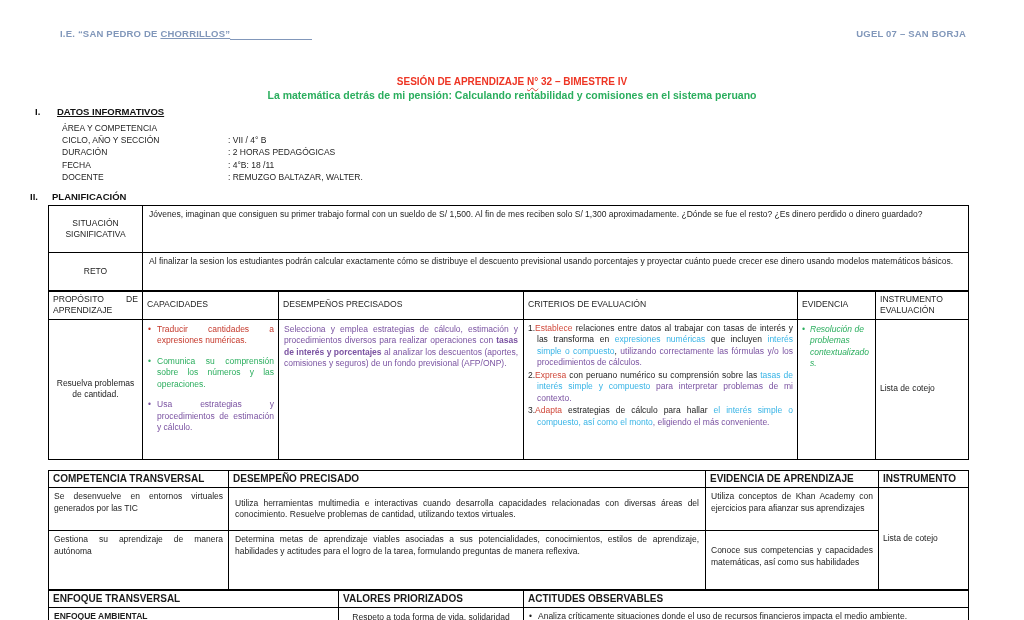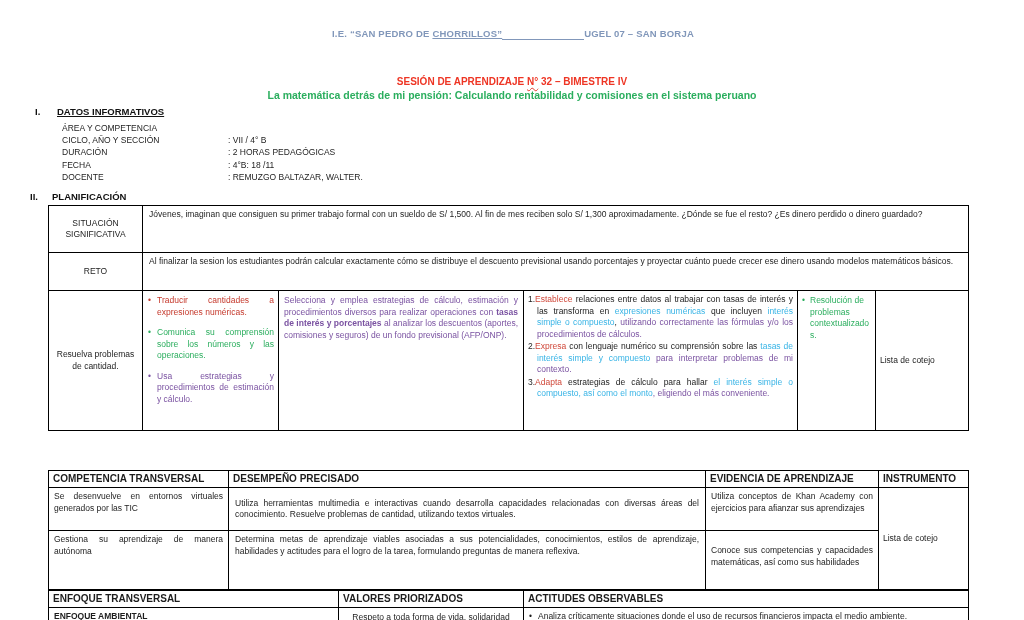--- a/index.html
+++ b/index.html
@@ -5,21 +5,21 @@
   * { margin:0; padding:0; box-sizing:border-box; }
   html,body { width:1024px; height:620px; background:#fff; }
   .page {
     position:relative; width:1024px; height:620px; overflow:hidden;
     background:#fff; color:#1d1d1d;
     font-family:"Liberation Sans", sans-serif; font-size:8.5px; line-height:11.5px;
   }
   
   .doc-header{
     position:absolute; top:28px; left:60px; right:58px;
-    display:flex; justify-content:center;
+    display:flex; justify-content:space-between;
     color:#8197ba; font-weight:bold; font-size:9.5px; letter-spacing:.2px;
   }
   .hdr-underline{ text-decoration:underline; }
   .tab-underline{ display:inline-block; width:82px; border-bottom:1.5px solid #8197ba; height:11px; vertical-align:bottom; }
   
   .titles{ position:absolute; top:76px; left:0; width:1024px; text-align:center; }
   .title-red{ color:#ee3524; font-weight:bold; font-size:10px; }
   .squiggle{ text-decoration:underline wavy #e23b2e; text-decoration-thickness:1px; text-underline-offset:2px; }
   .title-green{ color:#2bae5e; font-weight:bold; font-size:10.5px; margin-top:2px; }
   
@@ -47,21 +47,21 @@
   .bullet{ position:relative; padding-left:10px; margin-bottom:9px; }
   .bullet::before{ content:"\2022"; position:absolute; left:1px; }
   .crit-item{ padding-left:9px; text-indent:-9px; margin-bottom:1px; }
   .c-red{ color:#c5392c; }
   .c-critred{ color:#d0483a; }
   .c-green{ color:#2bae5e; }
   .c-purple{ color:#7a52a1; }
   .c-pbold{ color:#7a52a1; font-weight:bold; }
   .c-cyan{ color:#38b4e6; }
   .c-black{ color:#1d1d1d; }
-  .ev-bullet{ position:relative; padding-left:8px; color:#2bae5e; overflow-wrap:break-word; }
+  .ev-bullet{ position:relative; padding-left:8px; color:#2bae5e; overflow-wrap:break-word;font-style:italic; }
   .ev-bullet::before{ content:"\2022"; position:absolute; left:0; color:#2bae5e; }
   .lista-box{ max-width:64px; text-align:justify; }
   .mid{ vertical-align:middle; }
   
   .enf-name{ font-weight:bold; }
   .act-bullet{ position:relative; padding-left:9px; }
   .act-bullet::before{ content:"\2022"; position:absolute; left:0; }
 </style>
 </head>
 <body>
@@ -123,31 +123,39 @@
       </colgroup>
     <tbody>
         <tr style="height:47px">
       <td class="lab-cell">SITUACIÓN SIGNIFICATIVA</td>
       <td colspan="5" style="padding:3px 6px">Jóvenes, imaginan que consiguen su primer trabajo formal con un sueldo de S/ 1,500. Al fin de mes reciben solo S/ 1,300 aproximadamente. ¿Dónde se fue el resto? ¿Es dinero perdido o dinero guardado?</td>
     </tr>
     <tr style="height:38px">
       <td class="lab-cell">RETO</td>
       <td colspan="5" style="padding:3px 6px">Al finalizar la sesion los estudiantes podrán calcular exactamente cómo se distribuye el descuento previsional usando porcentajes y proyectar cuánto puede crecer ese dinero usando modelos matemáticos básicos.</td>
     </tr>
+    <tr style="height:25px" class="t1-headrow thick-top">
+      <td class="just">PROPÓSITO DE APRENDIZAJE</td>
+      <td>CAPACIDADES</td>
+      <td>DESEMPEÑOS PRECISADOS</td>
+      <td>CRITERIOS DE EVALUACIÓN</td>
+      <td>EVIDENCIA</td>
+      <td>INSTRUMENTO EVALUACIÓN</td>
+    </tr>
     <tr style="height:140px">
       <td class="lab-cell">Resuelva problemas de cantidad.</td>
       <td style="padding:4px 4px">
         <div class="bullet just c-red">Traducir cantidades a expresiones numéricas.</div>
         <div class="bullet just c-green">Comunica su comprensión sobre los números y las operaciones.</div>
         <div class="bullet just c-purple">Usa estrategias y procedimientos de estimación y cálculo.</div>
       </td>
       <td class="just" style="padding:4px 5px"><span class="c-purple">Selecciona y emplea estrategias de cálculo, estimación y procedimientos diversos para realizar operaciones con </span><span class="c-pbold">tasas de interés y porcentajes</span><span class="c-purple"> al analizar los descuentos (aportes, comisiones y seguros) de un fondo previsional (AFP/ONP).</span></td>
       <td style="padding:3px 4px">
         <div class="crit-item just"><span class="c-black">1.</span><span class="c-critred">Establece</span><span class="c-black"> relaciones entre datos al trabajar con tasas de interés y las transforma en </span><span class="c-cyan">expresiones numéricas</span><span class="c-black"> que incluyen </span><span class="c-cyan">interés simple o compuesto</span><span class="c-black">, </span><span class="c-purple">utilizando correctamente las fórmulas y/o los procedimientos de cálculos.</span></div>
-        <div class="crit-item just"><span class="c-black">2.</span><span class="c-critred">Expresa</span><span class="c-black"> con lenguaje numérico su comprensión sobre las </span><span class="c-cyan">tasas de interés simple y compuesto</span><span class="c-purple"> para interpretar problemas de mi contexto.</span></div>
+        <div class="crit-item just"><span class="c-black">2.</span><span class="c-critred">Expresa</span><span class="c-black"> con peruano numérico su comprensión sobre las </span><span class="c-cyan">tasas de interés simple y compuesto</span><span class="c-purple"> para interpretar problemas de mi contexto.</span></div>
         <div class="crit-item just"><span class="c-black">3.</span><span class="c-critred">Adapta</span><span class="c-black"> estrategias de cálculo para hallar </span><span class="c-cyan">el interés simple o compuesto, así como el monto</span><span class="c-purple">, eligiendo el </span><span class="c-purple">más conveniente.</span></div>
       </td>
       <td style="padding:4px 4px">
         <div class="ev-bullet">Resolución de problemas contextualizados.</div>
       </td>
       <td class="mid">
         <div class="lista-box">Lista de cotejo</div>
       </td>
     </tr>
   </tbody>

